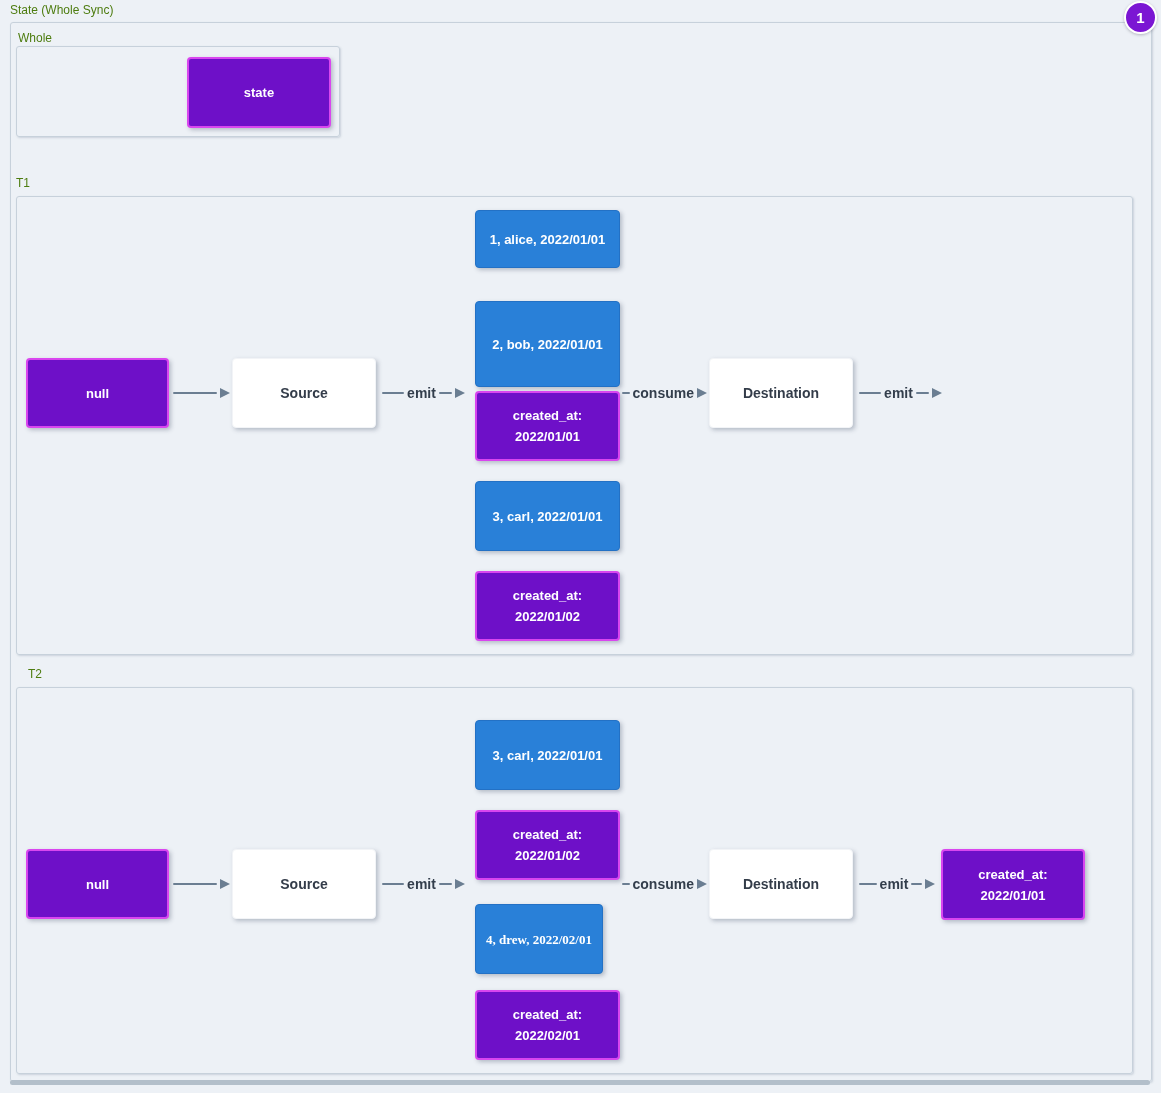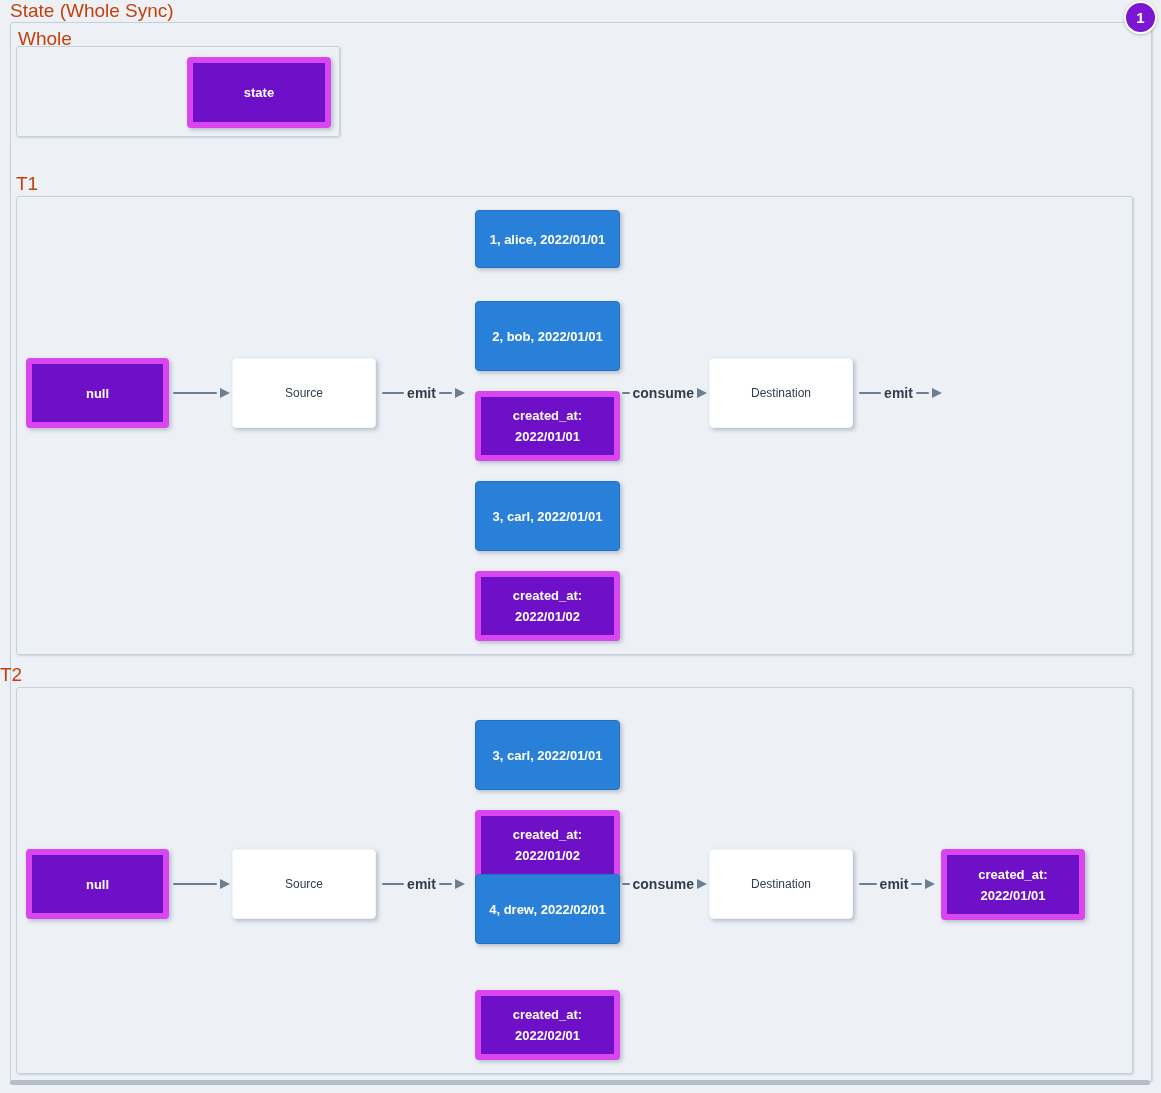--- a/index.html
+++ b/index.html
@@ -17,43 +17,43 @@
   
   .group-box {
     position: absolute;
     border: 1px solid #c7d1db;
     border-radius: 3px;
     box-shadow: 1px 1px 2px rgba(160,172,188,0.45);
     background: transparent;
   }
   .group-label {
     position: absolute;
-    font-size: 19px;
-    color: #c2410c;
+    font-size: 12px;
+    color: #4d7c0f;
     line-height: 15px;
     white-space: nowrap;
   }
 
   
   .node {
     position: absolute;
     border-radius: 4px;
     display: flex;
     align-items: center;
     justify-content: center;
     text-align: center;
     font-size: 13px;
     font-weight: 700;
     line-height: 21px;
     white-space: pre-line;
     box-shadow: 2px 2px 4px rgba(110,122,140,0.45);
   }
   .node.record { background: #2980d8; border: 1px solid #2371c5; color: #ffffff; }
-  .node.state  { background: #6e10c8; border: 6px solid #d946ef; color: #ffffff; }
-  .node.plain  { background: #ffffff; border: 1px solid #f2f4f7; color: #333c49; font-size: 12px; font-weight: 400; }
+  .node.state  { background: #6e10c8; border: 2px solid #d946ef; color: #ffffff; }
+  .node.plain  { background: #ffffff; border: 1px solid #f2f4f7; color: #333c49; font-size: 14px; font-weight: 700; }
 
   
   .edge {
     position: absolute;
     height: 16px;
     display: flex;
     align-items: center;
     justify-content: center;
     gap: 3px;
   }
@@ -125,21 +125,21 @@
   <div class="node plain" style="left:232px; top:358px; width:144px; height:70px;">Source</div>
 
   <div class="edge" style="left:380px; top:385px; width:87px;">
     <span class="seg" style="width:22px;"></span>
     <span class="edge-label">emit</span>
     <span class="seg" style="width:13px;"></span>
     <span class="head"></span>
   </div>
 
   <div class="node record" style="left:475px; top:210px; width:145px; height:58px;">1, alice, 2022/01/01</div>
-  <div class="node record" style="left:475px; top:301px; width:145px; height:70px;">2, bob, 2022/01/01</div>
+  <div class="node record" style="left:475px; top:301px; width:145px; height:86px;">2, bob, 2022/01/01</div>
   <div class="node state" style="left:475px; top:391px; width:145px; height:70px;">created_at:
 2022/01/01</div>
   <div class="node record" style="left:475px; top:481px; width:145px; height:70px;">3, carl, 2022/01/01</div>
   <div class="node state" style="left:475px; top:571px; width:145px; height:70px;">created_at:
 2022/01/02</div>
 
   <div class="edge" style="left:622px; top:385px; width:85px;">
     <span class="seg" style="width:12px;"></span>
     <span class="edge-label">consume</span>
     <span class="head"></span>
@@ -147,21 +147,21 @@
 
   <div class="node plain" style="left:709px; top:358px; width:144px; height:70px;">Destination</div>
 
   <div class="edge" style="left:857px; top:385px; width:87px;">
     <span class="seg" style="width:22px;"></span>
     <span class="edge-label">emit</span>
     <span class="seg" style="width:13px;"></span>
     <span class="head"></span>
   </div>
 
-  <div class="group-label" style="left:0; top:667px;">T2</div>
+  <div class="group-label" style="left:28px; top:667px;">T2</div>
   <div class="group-box" style="left:16px; top:687px; width:1117px; height:387px;"></div>
 
   <div class="node state" style="left:26px; top:849px; width:143px; height:70px;">null</div>
 
   <div class="edge" style="left:173px; top:876px; width:57px;">
     <span class="seg" style="width:44px;"></span>
     <span class="head"></span>
   </div>
 
   <div class="node plain" style="left:232px; top:849px; width:144px; height:70px;">Source</div>
@@ -169,21 +169,21 @@
   <div class="edge" style="left:380px; top:876px; width:87px;">
     <span class="seg" style="width:22px;"></span>
     <span class="edge-label">emit</span>
     <span class="seg" style="width:13px;"></span>
     <span class="head"></span>
   </div>
 
   <div class="node record" style="left:475px; top:720px; width:145px; height:70px;">3, carl, 2022/01/01</div>
   <div class="node state" style="left:475px; top:810px; width:145px; height:70px;">created_at:
 2022/01/02</div>
-  <div class="node record" style="left:475px; top:874px; width:145px; height:70px;">4, drew, 2022/02/01</div>
+  <div class="node record" style="left:475px; top:904px; width:128px; height:70px;font-family:Liberation Serif, serif;">4, drew, 2022/02/01</div>
   <div class="node state" style="left:475px; top:990px; width:145px; height:70px;">created_at:
 2022/02/01</div>
 
   <div class="edge" style="left:622px; top:876px; width:85px;">
     <span class="seg" style="width:12px;"></span>
     <span class="edge-label">consume</span>
     <span class="head"></span>
   </div>
 
   <div class="node plain" style="left:709px; top:849px; width:144px; height:70px;">Destination</div>

